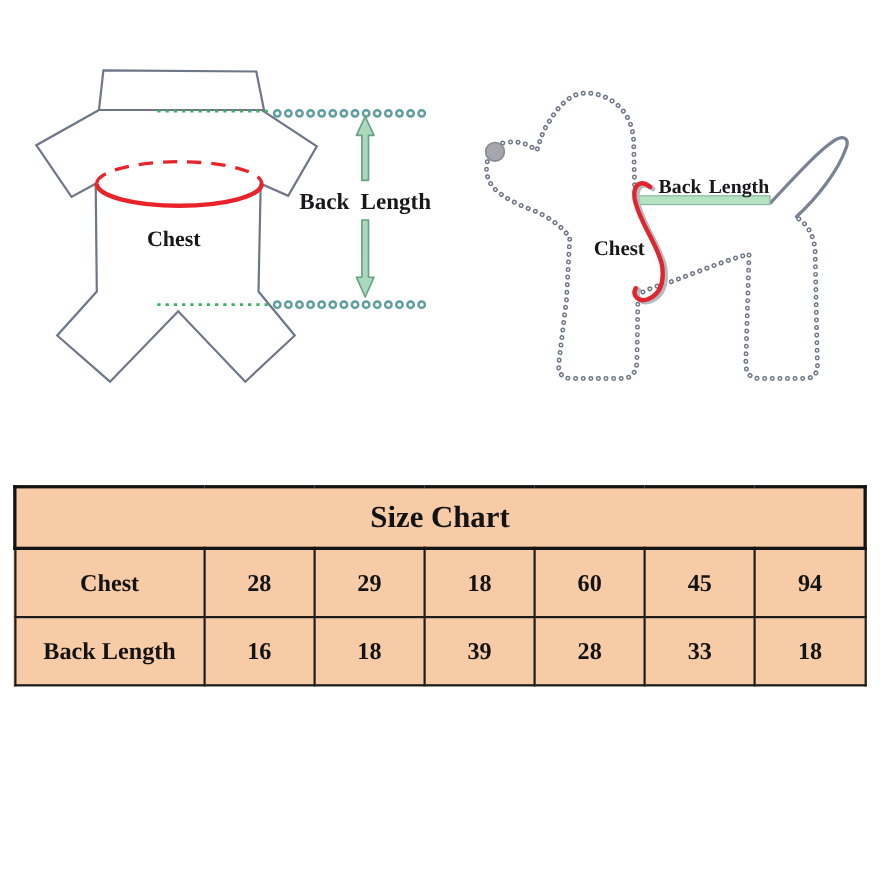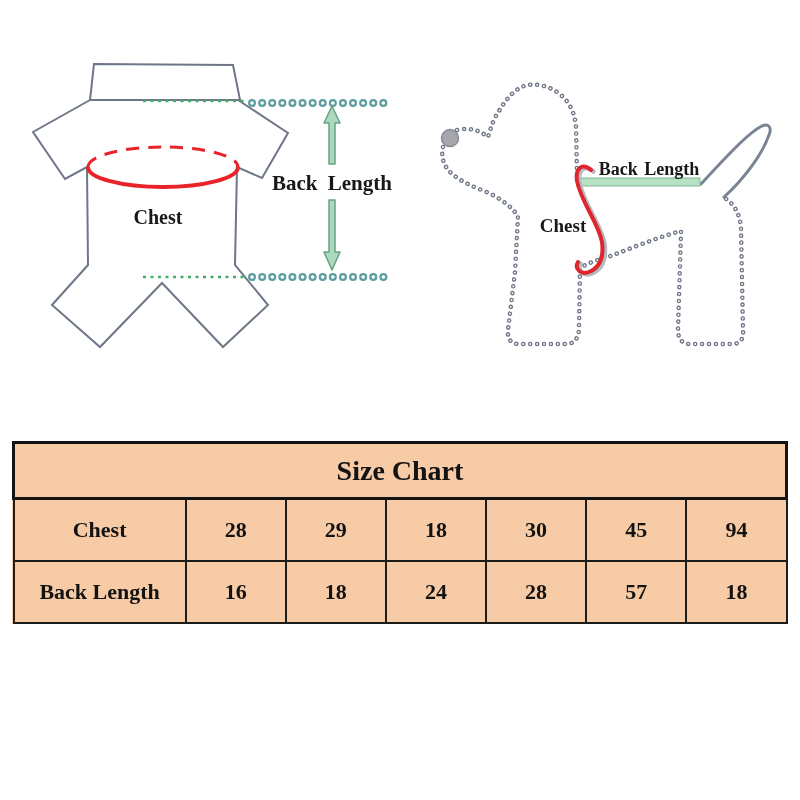--- a/index.html
+++ b/index.html
@@ -91,29 +91,29 @@
     </colgroup>
     <tbody>
       <tr>
         <td class="outer title-cell" colspan="7">Size Chart</td>
       </tr>
       <tr>
         <td>Chest</td>
         <td>28</td>
         <td>29</td>
         <td>18</td>
-        <td>30</td>
+        <td>60</td>
         <td>45</td>
         <td>94</td>
       </tr>
       <tr>
         <td>Back Length</td>
         <td>16</td>
         <td>18</td>
-        <td>24</td>
+        <td>39</td>
         <td>28</td>
-        <td>57</td>
+        <td>33</td>
         <td>18</td>
       </tr>
     </tbody>
   </table>
 
 </div>
 
 </body></html>

